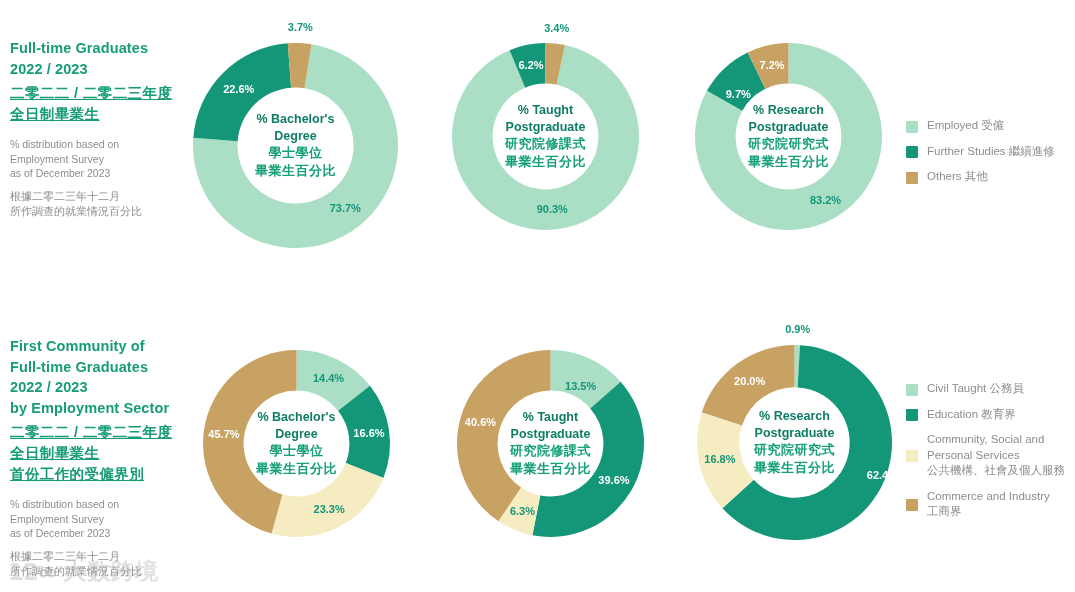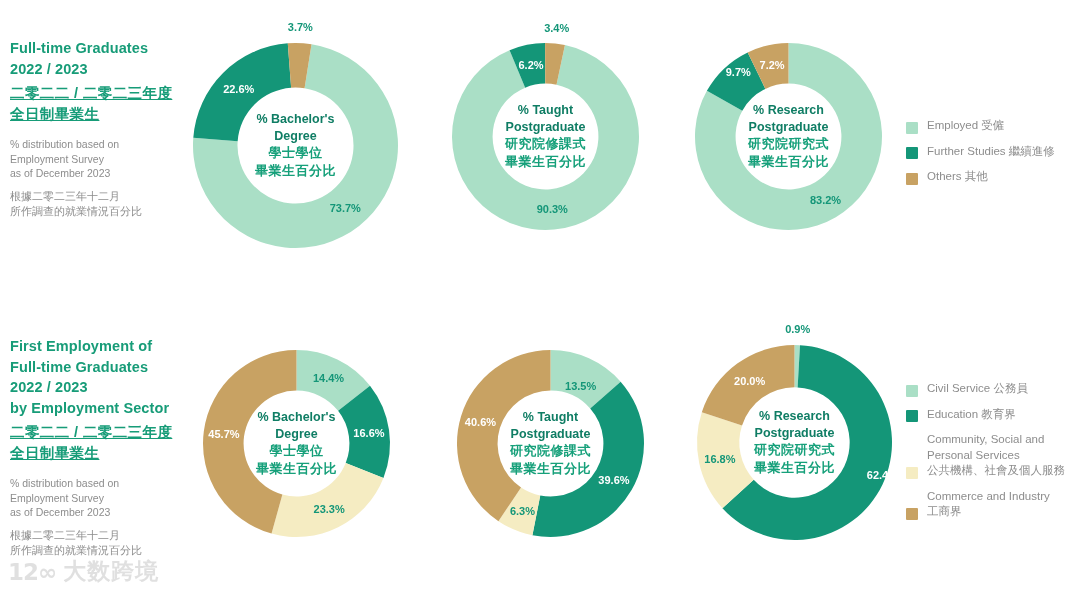--- a/index.html
+++ b/index.html
@@ -45,21 +45,21 @@
   .cl-zh{
     color:#16a07a;font-size:13px;font-weight:bold;line-height:18px;text-align:center;letter-spacing:.5px;
   }
   .slice-label{
     position:absolute;font-size:11px;font-weight:bold;
     transform:translate(-50%,-50%);white-space:nowrap;
   }
 
   
   .legend{position:absolute;}
-  .legend-row{display:flex;align-items:flex-end;margin-bottom:10px;}
+  .legend-row{display:flex;align-items:center;margin-bottom:10px;}
   .swatch{
     width:12px;height:12px;flex:0 0 12px;margin-right:9px;margin-top:2px;border-radius:1px;
   }
   .legend-text{color:#8d8d8d;font-size:11.5px;line-height:15.5px;}
   .legend-text div{white-space:nowrap;}
 
   
   .watermark{
     position:absolute;left:8px;top:556px;display:flex;align-items:center;
     opacity:.30;pointer-events:none;
@@ -92,28 +92,29 @@
         <div>as of December 2023</div>
       </div>
     <div class="note-zh">
         <div>根據二零二三年十二月</div>
         <div>所作調查的就業情況百分比</div>
       </div>
   </div>
 
   <div class="textblock tb-bottom">
     <div class="title-en">
-        <div>First Employment of</div>
+        <div>First Community of</div>
         <div>Full-time Graduates</div>
         <div>2022 / 2023</div>
         <div>by Employment Sector</div>
       </div>
     <div class="title-zh">
         <div>二零二二 / 二零二三年度</div>
         <div>全日制畢業生</div>
+        <div>首份工作的受僱界別</div>
       </div>
     <div class="note-en">
         <div>% distribution based on</div>
         <div>Employment Survey</div>
         <div>as of December 2023</div>
       </div>
     <div class="note-zh">
         <div>根據二零二三年十二月</div>
         <div>所作調查的就業情況百分比</div>
       </div>
@@ -169,21 +170,21 @@
         <div class="cl-en">
           <div>% Research</div>
           <div>Postgraduate</div>
         </div>
         <div class="cl-zh">
           <div>研究院研究式</div>
           <div>畢業生百分比</div>
         </div>
       </div>
       <span class="slice-label" style="left: 130.536px; top: 156.652px; color: rgb(20, 150, 120);">83.2%</span>
-      <span class="slice-label" style="left: 43.2568px; top: 29px; color: rgb(255, 255, 255);">9.7%</span>
+      <span class="slice-label" style="left: 43.2568px; top: 51px; color: rgb(255, 255, 255);">9.7%</span>
       <span class="slice-label" style="left: 77.0971px; top: 22.1507px; color: rgb(255, 255, 255);">7.2%</span>
     </div>
   <div class="chart" style="left:203px;top:350px;width:187px;height:187px;">
       <svg width="187" height="187" viewBox="0 0 187 187">
         <path d="M 93.5 0 A 93.5 93.5 0 0 1 167.01796840477385 35.73012617605374 L 135.111170117102 60.802251415646424 A 52.92099999999999 52.92099999999999 0 0 0 93.5 40.57900000000001 Z" fill="#aadfc6"></path>
         <path d="M 167.01796840477385 35.73012617605374 A 93.5 93.5 0 0 1 180.4341014305515 127.91964567601741 L 142.70470140969215 112.98151945262585 A 52.92099999999999 52.92099999999999 0 0 0 135.111170117102 60.802251415646424 Z" fill="#149678"></path>
         <path d="M 180.4341014305515 127.91964567601741 A 93.5 93.5 0 0 1 68.54466399854486 183.60816392011589 L 79.3752798231764 144.50122077878558 A 52.92099999999999 52.92099999999999 0 0 0 142.70470140969215 112.98151945262585 Z" fill="#f5ecc2"></path>
         <path d="M 68.54466399854486 183.60816392011589 A 93.5 93.5 0 0 1 93.49999999999999 0 L 93.49999999999999 40.57900000000001 A 52.92099999999999 52.92099999999999 0 0 0 79.3752798231764 144.50122077878558 Z" fill="#c8a263"></path>
       </svg>
       <div class="center-label">
@@ -263,21 +264,21 @@
         <span class="swatch" style="background: rgb(200, 162, 99);"></span>
         <span class="legend-text">
           <div>Others 其他</div>
         </span>
       </div>
     </div>
   <div class="legend" style="left:906px;top:381px;">
       <div class="legend-row">
         <span class="swatch" style="background: rgb(170, 223, 198);"></span>
         <span class="legend-text">
-          <div>Civil Service 公務員</div>
+          <div>Civil Taught 公務員</div>
         </span>
       </div>
       <div class="legend-row">
         <span class="swatch" style="background: rgb(20, 150, 120);"></span>
         <span class="legend-text">
           <div>Education 教育界</div>
         </span>
       </div>
       <div class="legend-row">
         <span class="swatch" style="background: rgb(245, 236, 194);"></span>

